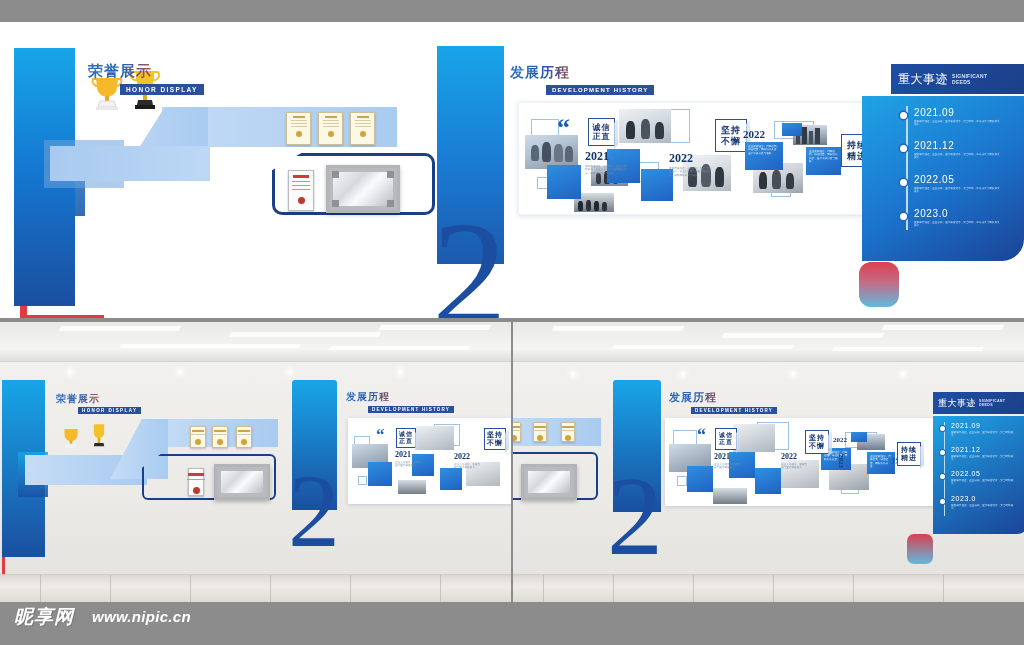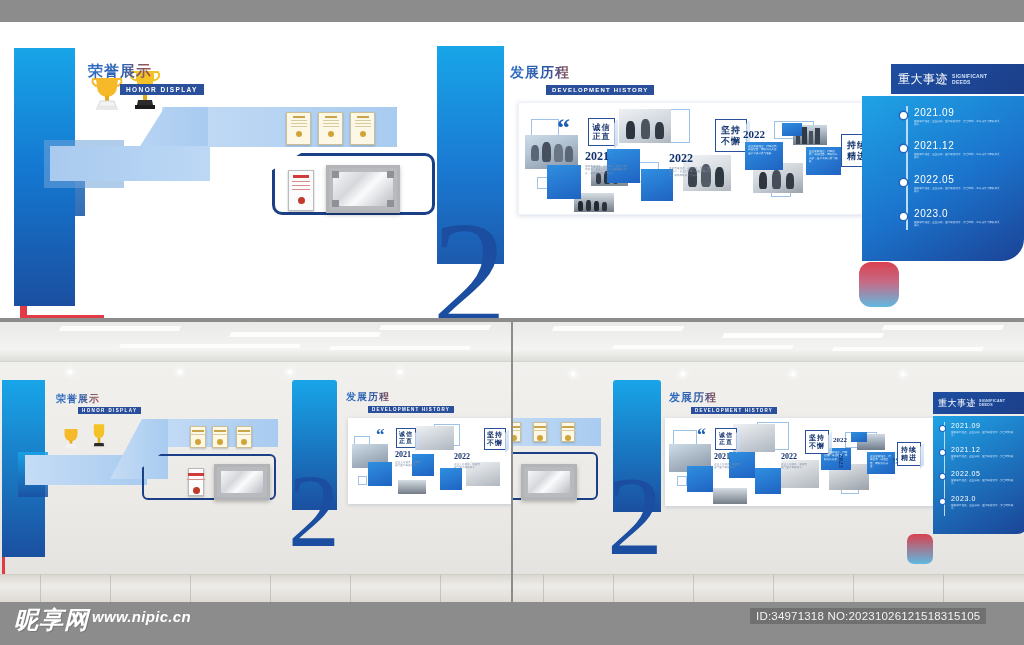--- a/index.html
+++ b/index.html
@@ -201,21 +201,21 @@
   .m-shelf{ position:absolute; background:linear-gradient(90deg,#c5dcf5,#a8cbf0); }
   .m-case{ position:absolute; border:2px solid #1b3f86; border-radius:6px; }
   .m-board{ position:absolute; background:#fff; box-shadow:0 1px 4px rgba(40,70,130,.2); }
   .m-two{ position:absolute; font-family:"Liberation Serif",serif; color:#1b4ea0; }
   .m-slab{ position:absolute; background:linear-gradient(150deg,#1fa3e6,#1b4396); border-radius:0 0 12px 0; }
   .m-head{ position:absolute; background:linear-gradient(135deg,#1e4ea2,#1c3f89); }
   .m-chip{ position:absolute; border-radius:7px; background:linear-gradient(180deg,#d9414f,#5fb9e0); }
 
   
   .footer{ position:absolute; left:0; top:602px; width:1024px; height:43px; background:#8c8c8c; }
-  .wm-logo{ position:absolute; left:14px; top:604px; color:#fff; font-size:24px; font-weight:bold;
+  .wm-logo{ position:absolute; left:14px; top:604px; color:#fff; font-size:19px; font-weight:bold;
      letter-spacing:1px; font-style:italic; text-shadow:1px 1px 0 rgba(0,0,0,.15); }
   .wm-url{ position:absolute; left:92px; top:608px; color:#fff; font-size:15px; font-style:italic;
      font-weight:bold; letter-spacing:.3px; }
   .wm-id{ position:absolute; left:750px; top:608px; color:#f2f2f2; font-size:11.5px;
      background:rgba(90,90,90,.55); padding:2px 6px; letter-spacing:.2px; }
 </style>
 </head>
 <body>
 
 <div id="root">
@@ -650,15 +650,14 @@
       <div class="floor-ln" style="left:180px;"></div>
         <div class="floor-ln" style="left:260px;"></div>
       <div class="floor-ln" style="left:340px;"></div>
         <div class="floor-ln" style="left:430px;"></div>
     </div>
   </div>
 
   <div class="footer"></div>
   <div class="wm-logo">昵享网</div>
   <div class="wm-url">www.nipic.cn</div>
-  <div class="wm-id">ID:34971318 NO:20231026121518315105</div>
 
 </div>
 
 </body></html>

